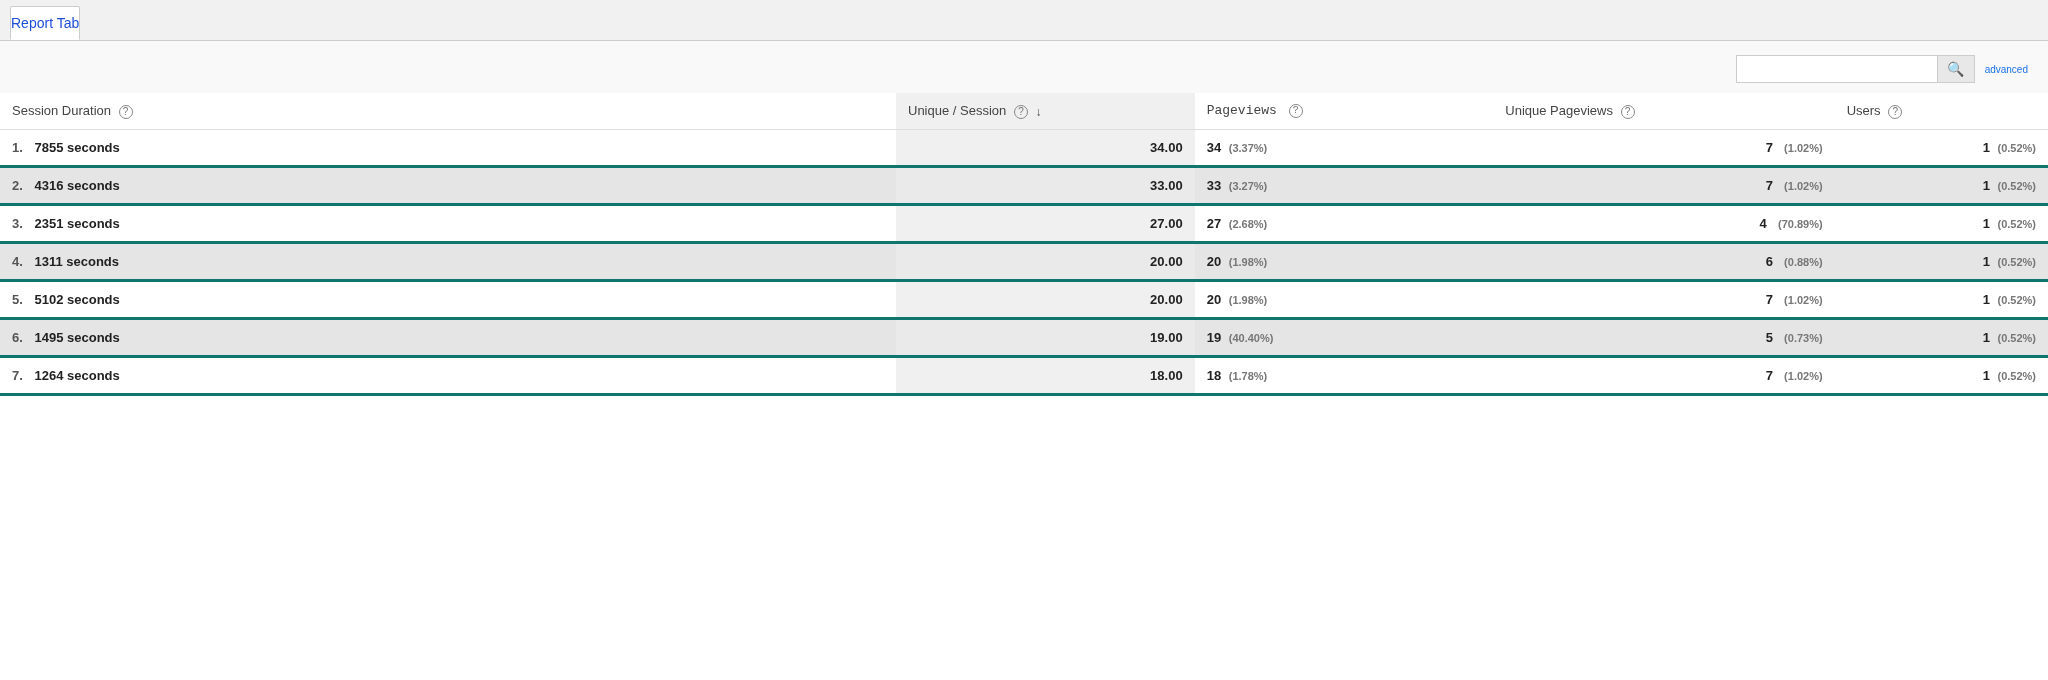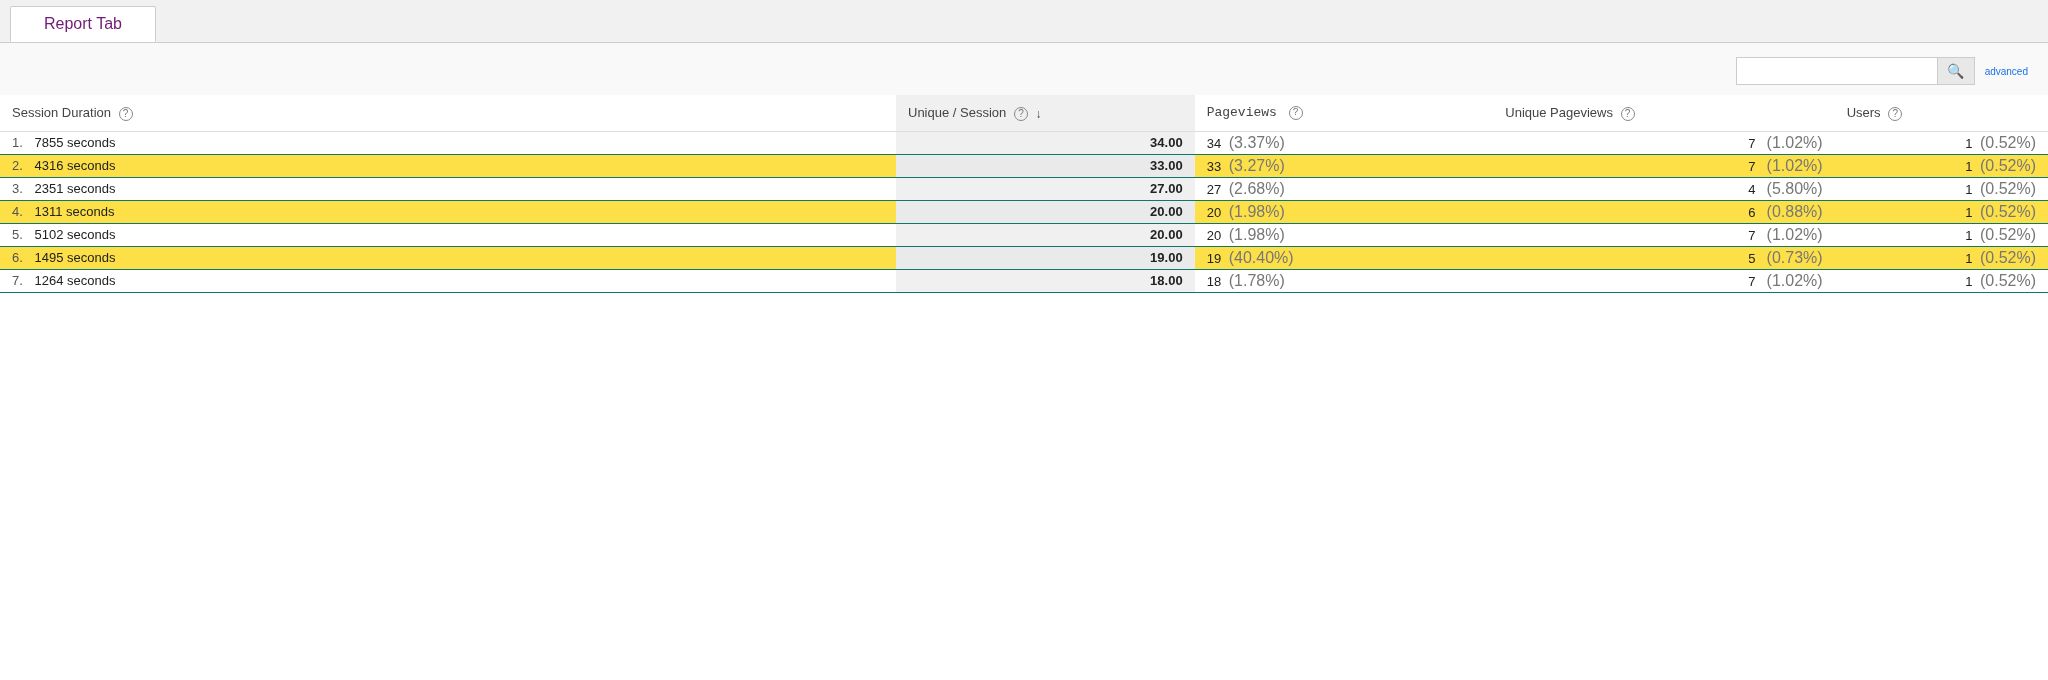--- a/index.html
+++ b/index.html
@@ -15,25 +15,25 @@
       border-bottom: 1px solid #ccc;
       background: #f1f1f1;
       padding-top: 6px;
       padding-left: 10px;
     }
 
     .tab-active {
       background: #fff;
       border: 1px solid #ccc;
       border-bottom: 1px solid #fff;
-      padding: 8px 33px;
-      font-size: 16px;
+      padding: 8px 0;
+      font-size: 14px;
       font-weight: 500;
       cursor: pointer;
-      color: #701a75;
+      color: #1d4ed8;
       border-radius: 2px 2px 0 0;
     }
 
     .search-bar {
       display: flex;
       justify-content: flex-end;
       align-items: center;
       padding: 14px 20px 10px 20px;
       background: #f9f9f9;
       gap: 10px;
@@ -98,24 +98,25 @@
 
     .th-unique {
       text-align: left;
     }
 
     .th-users {
       text-align: right;
     }
 
     .report-table td {
-      padding: 2px 12px;
+      padding: 10px 12px;
       vertical-align: middle;
       font-size: 13px;
-      border-bottom: 1px solid #0f766e;
+      border-bottom: 3px solid #0f766e;
+      font-weight: bold;
     }
 
     .col-session-duration {
       width: 42%;
     }
 
     .col-pages-session {
       width: 14%;
       text-align: right;
       background: #f0f0f0;
@@ -132,21 +133,21 @@
       text-align: right;
     }
 
     .col-users {
       width: 10%;
       text-align: right;
     }
 
     .pct {
       color: #777;
-      font-size: 16px;
+      font-size: 11px;
       margin-left: 4px;
     }
 
     .help-icon {
       display: inline-block;
       width: 14px;
       height: 14px;
       border-radius: 50%;
       border: 1px solid #888;
       text-align: center;
@@ -165,21 +166,21 @@
       font-size: 12px;
       vertical-align: middle;
     }
 
     .row-num {
       color: #555;
       margin-right: 8px;
     }
 
     tr.alt-row {
-      background: #fde047;
+      background: #e5e5e5;
     }
 
     tr.alt-row .col-pages-session {
       background: #eaeaea;
     }
 
     .header-pages-session-cell {
       text-align: right;
       background: #f0f0f0;
     }
@@ -261,21 +262,21 @@
       <tr>
     <td class="col-session-duration">
       <span class="row-num">3.</span>
       <span>2351 seconds</span>
     </td>
     <td class="col-pages-session">27.00</td>
     <td class="col-pageviews">
       27&nbsp;<span class="pct">(2.68%)</span>
     </td>
     <td class="col-unique-pageviews">
-      4&nbsp;&nbsp;<span class="pct">(5.80%)</span>
+      4&nbsp;&nbsp;<span class="pct">(70.89%)</span>
     </td>
     <td class="col-users">
       1&nbsp;<span class="pct">(0.52%)</span>
     </td>
   </tr>
       <tr class="alt-row">
     <td class="col-session-duration">
       <span class="row-num">4.</span>
       <span>1311 seconds</span>
     </td>

